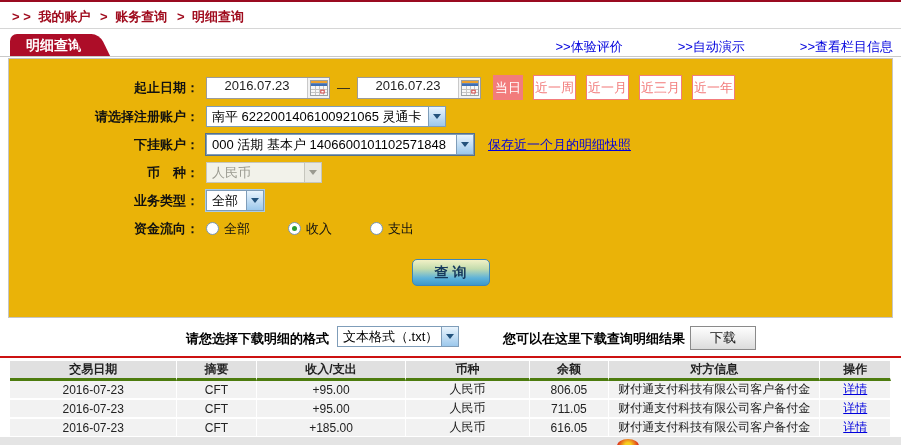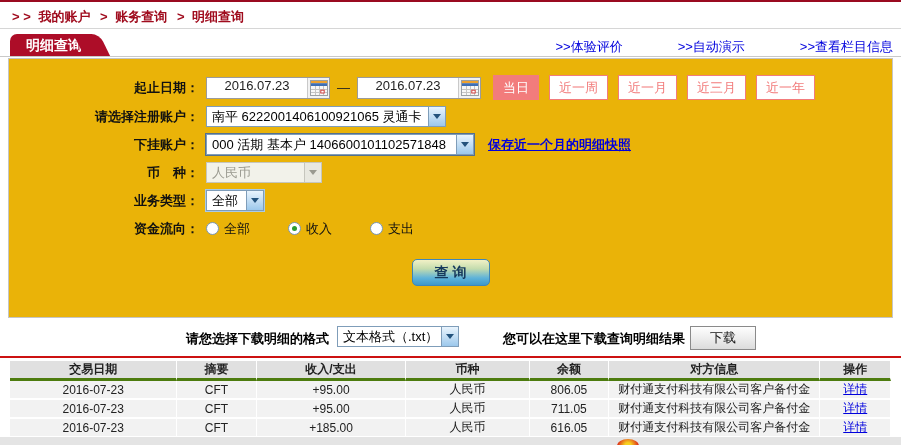--- a/index.html
+++ b/index.html
@@ -33,40 +33,40 @@
   .flabel { width:190px; text-align:right; font-size:13px; font-weight:bold; color:#111; flex:none; }
   .ctrl { margin-left:7px; display:flex; align-items:center; }
 
   .datebox { width:124px; height:22px; border:1px solid #9b9b9b; background:#fff;
              display:flex; }
   .dateval { flex:1; text-align:center; font-size:13px; color:#222; }
   .calbtn { width:22px; height:20px; display:flex; align-items:center; justify-content:center;
             background:#f2f2f2; border-left:1px solid #c9c9c9; cursor:pointer; }
   .dash { margin:0 7px; font-size:13px; color:#222; }
 
-  .qbtn { border:1px solid #f27c7c; color:#f27c7c; background:#fff; height:25px; padding:0 9px;
+  .qbtn { border:1px solid #f27c7c; color:#f27c7c; background:#fff; height:25px; padding:0 1px;
           font-size:13px; display:flex; align-items:center; margin-left:10px; cursor:pointer; }
   .qbtn.active { background:#f27c7c; color:#fff; }
   .qbtn.first { margin-left:12px; }
 
   .select { height:21px; border:1px solid #7f9db9; background:#fff; display:flex;
             align-items:center; font-size:13px; cursor:pointer; }
   .select .val { flex:1; padding:0 5px; white-space:nowrap; overflow:hidden; }
   .selarr { width:17px; height:100%; border-left:1px solid #7f9db9; flex:none;
             background:linear-gradient(#e9f4fd,#c0dcf3 55%,#9cc8ec);
             display:flex; align-items:center; justify-content:center; }
   .tri { width:0; height:0; border-left:4px solid transparent; border-right:4px solid transparent;
          border-top:5px solid #23527c; }
   .select.focusblue { outline:1px solid #a9cbe8; }
   .select.darkedge { box-shadow:0 0 0 1px #55708e; }
   .select.disabled { border-color:#c6c6bd; background:#f2f2ea; color:#9a9a90; cursor:default; }
   .select.disabled .selarr { border-left-color:#c6c6bd; background:#e8e8e0; }
   .select.disabled .tri { border-top-color:#9a9a90; }
 
-  .snaplink { margin-left:14px; font-size:13px; color:#0000dd; text-decoration:underline; cursor:pointer;font-weight:bold; }
+  .snaplink { margin-left:14px; font-size:13px; color:#0000dd; text-decoration:underline; cursor:pointer; }
 
   .radio-item { display:flex; align-items:center; margin-right:38px; cursor:pointer; }
   .radio { width:13px; height:13px; border:1px solid #7a96b4; border-radius:50%; background:#fff;
            position:relative; margin-right:5px; flex:none; }
   .radio-item.checked .radio::after { content:""; position:absolute; inset:3px; border-radius:50%;
            background:#2e9b2e; }
   .radio-lbl { font-size:13px; color:#111; }
 
   .qrow { margin-top:19px; display:flex; justify-content:center; }
   .querybtn { width:78px; height:27px; border:1px solid #3f86b8; border-radius:5px;

